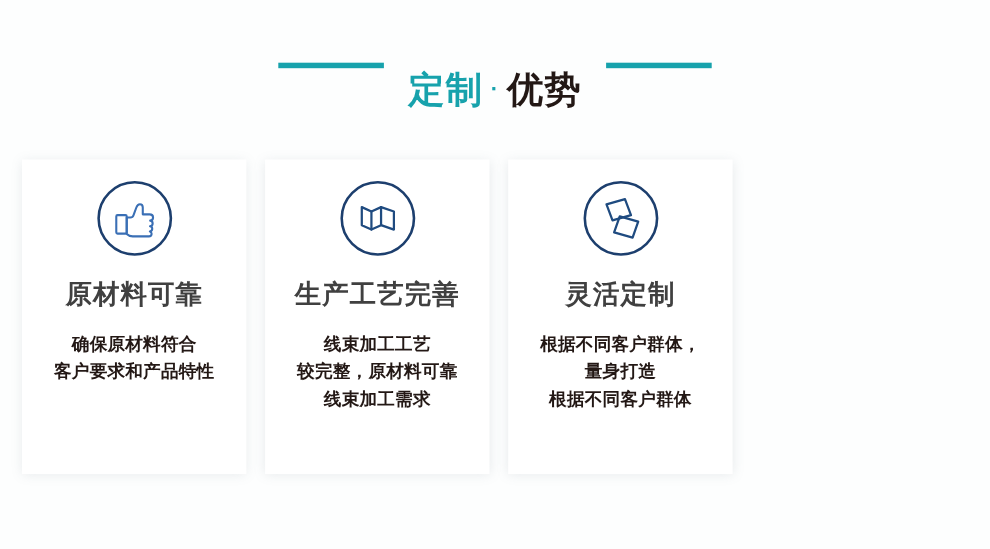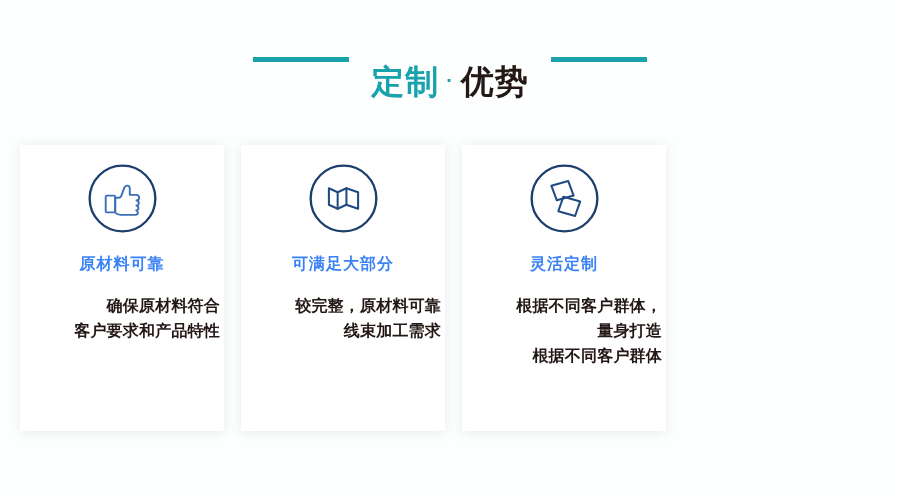--- a/index.html
+++ b/index.html
@@ -76,39 +76,39 @@
 
   .icon-circle {
     width: 73px;
     height: 73px;
     flex: none;
     display: block;
   }
 
   .card-title {
     margin-top: 21px;
-    font-size: 16px;
+    font-size: 24px;
     font-weight: bold;
-    color: #3b82f6;
+    color: #404040;
     letter-spacing: 1px;
     line-height: 1;
     text-align: center;
   }
 
   .card-desc {
     margin-top: 21px;
     font-size: 16px;
     font-weight: bold;
     color: #231815;
     line-height: 25px;
     text-align: center;
     letter-spacing: 0.2px;
     width: 196px;
   }
-  .card-desc .desc-line { display: block; white-space: nowrap; text-align: right; }
+  .card-desc .desc-line { display: block; white-space: nowrap; }
 </style>
 </head>
 <body>
 
 <div class="section-title">
   <span class="title-rule"></span>
   <span class="title-text">
     <span class="title-accent">定制</span>
     <span class="title-dot">·</span>
     <span class="title-main">优势</span>
@@ -135,22 +135,23 @@
 
   <div class="card">
     <svg class="icon-circle" viewBox="0 0 100 100">
       <circle cx="50" cy="50" r="45" fill="none" stroke="#1d3f6e" stroke-width="3.2"></circle>
       <g fill="none" stroke="#1f4b80" stroke-width="2.8" stroke-linejoin="round" stroke-linecap="round">
         <path d="M30 36 L42 41.5 L54 36 L70 41.5 L70 64 L54 58.5 L42 64 L30 58.5 Z"></path>
         <path d="M42 41.5 L42 64"></path>
         <path d="M54 36 L54 58.5"></path>
       </g>
     </svg>
-    <div class="card-title">可满足大部分</div>
+    <div class="card-title">生产工艺完善</div>
     <div class="card-desc">
+      <span class="desc-line">线束加工工艺</span>
       <span class="desc-line">较完整，原材料可靠</span>
       <span class="desc-line">线束加工需求</span>
     </div>
   </div>
 
 
   <div class="card">
     <svg class="icon-circle" viewBox="0 0 100 100">
       <circle cx="50" cy="50" r="45" fill="none" stroke="#1d3f6e" stroke-width="3.2"></circle>
       <g fill="none" stroke="#1f4b80" stroke-width="2.8" stroke-linejoin="round" stroke-linecap="round">

